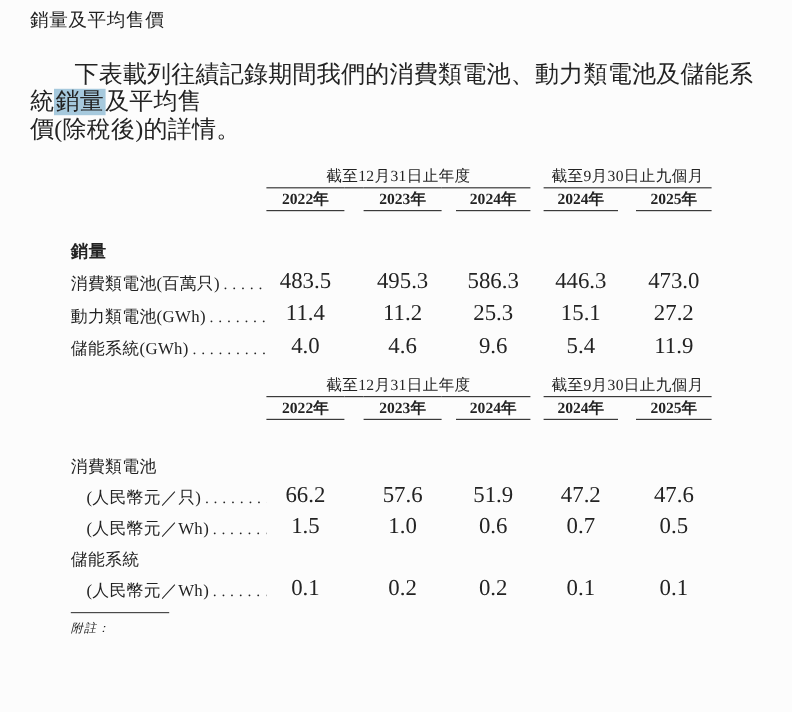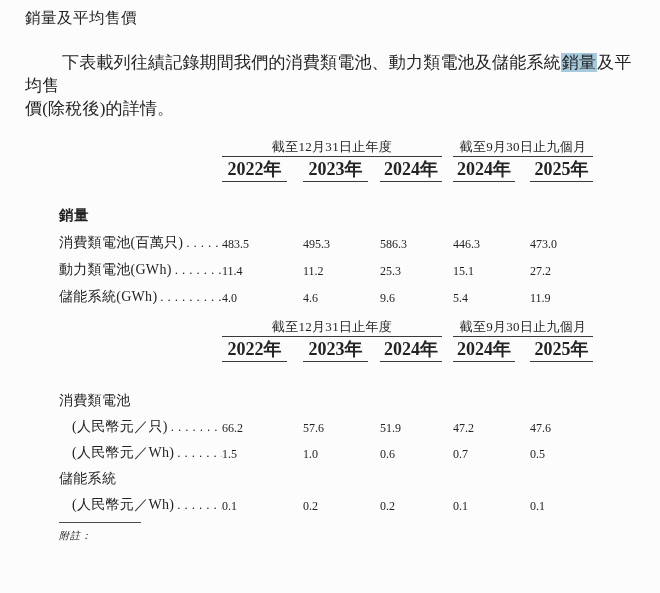--- a/index.html
+++ b/index.html
@@ -11,61 +11,61 @@
   }
   .page{position:relative;width:660px;height:593px;}
 
   
   .doc-title{
     margin:9px 0 0 25px;font-size:15.5px;line-height:17px;
     font-weight:normal;letter-spacing:.5px;
   }
 
   
-  .para{margin:25px 25px 0 25px;font-size:17px;line-height:23px;}
+  .para{margin:25px 25px 0 25px;font-size:20px;line-height:23px;}
   .para .line1{display:block;text-indent:37px;letter-spacing:.2px;}
   .para .line2{display:block;letter-spacing:.2px;}
   mark.hl{background:#a6c9dd;color:inherit;padding:0 1px;}
 
   
   table.tbl{
     border-collapse:collapse;table-layout:fixed;width:534px;
     margin-left:59px;font-family:inherit;
   }
   table.tbl td{padding:0;vertical-align:bottom;}
   .hdr1{margin-top:18px;}
   .hdr2{margin-top:12px;}
   td.grp{
     font-size:13px;font-weight:normal;text-align:center;
     padding:2px 0 4px;border-bottom:1.5px solid #3a3a3a;
     letter-spacing:.3px;white-space:nowrap;
   }
   td.yr{
-    font-size:18px;font-weight:bold;text-align:center;
+    font-size:13px;font-weight:bold;text-align:center;
     padding:6px 0 4px;border-bottom:1.5px solid #3a3a3a;
     white-space:nowrap;
   }
   td.gapc{border:none;}
 
   .body1{margin-top:24px;}
   .body2{margin-top:22px;}
   td.sec{
     font-size:14.5px;font-weight:bold;letter-spacing:.5px;
     padding:0 0 4px 1px;height:18px;
   }
   td.sec sup{font-size:9px;font-weight:bold;}
   tr.datarow td{height:27px;}
   .body2 tr.datarow td, .body2 tr.lblrow td{height:26px;}
   td.rowlbl{
     font-size:14px;text-align:left;white-space:nowrap;overflow:hidden;
     letter-spacing:.3px;padding-right:4px;
   }
   td.rowlbl .dots{letter-spacing:4px;font-size:13px;margin-left:3px;}
   td.rowlbl.subind{padding-left:13px;}
-  td.num{font-size:12px;text-align:left;white-space:nowrap;}
+  td.num{font-size:19px;text-align:center;white-space:nowrap;}
 
   
   .note-sep{
     width:82px;border-top:1.2px solid #4a4a4a;height:0;
     margin:8px 0 0 59px;
   }
   .note-label{
     margin:6px 0 0 59px;font-size:10px;font-style:italic;letter-spacing:1px;
   }
 </style>

